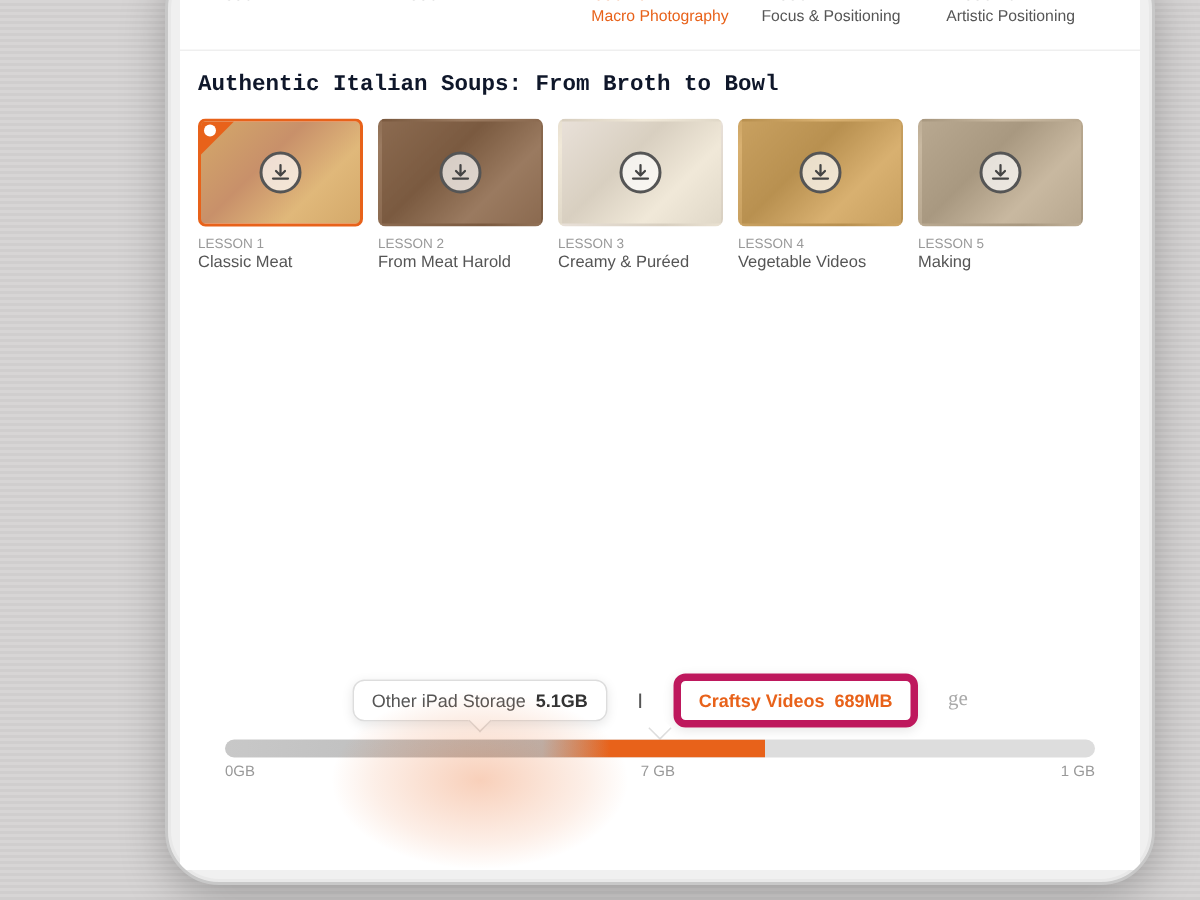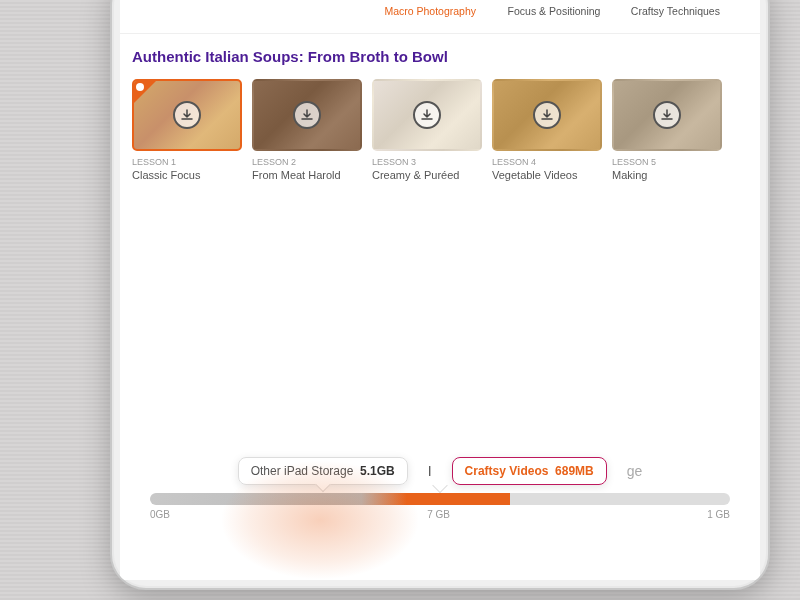--- a/index.html
+++ b/index.html
@@ -77,33 +77,34 @@
       color: #555;
       font-family: 'Helvetica Neue', Arial, sans-serif;
       line-height: 1.3;
     }
 
     .lesson-top-item.active .lesson-num {
       color: #e8621a;
     }
     .lesson-top-item.active .lesson-title {
       color: #e8621a;
+      text-align: center;
     }
 
     
     .main-content {
       padding: 14px 12px 8px 12px;
       background: #fff;
     }
 
     .section-title {
       font-size: 15px;
       font-weight: 600;
-      color: #4c1d95;
-      font-family: Liberation Sans, sans-serif;
+      color: #0f172a;
+      font-family: Liberation Mono, monospace;
       margin-bottom: 14px;
     }
 
     
     .lesson-cards {
       display: flex;
       flex-direction: row;
       gap: 10px;
       overflow: hidden;
     }
@@ -241,21 +242,21 @@
       position: relative;
     }
 
     .tooltip-bubble strong {
       font-weight: 600;
       color: #333;
     }
 
     .tooltip-craftsy {
       background: rgba(255,255,255,0.95);
-      border: 1px solid #be185d;
+      border: 5px solid #be185d;
       border-radius: 8px;
       padding: 6px 12px;
       font-size: 12px;
       font-family: 'Helvetica Neue', Arial, sans-serif;
       color: #555;
       box-shadow: 0 2px 8px rgba(0,0,0,0.1);
       text-align: center;
     }
 
     .tooltip-craftsy .craftsy-label {
@@ -369,42 +370,42 @@
       <div class="lesson-top-item active">
         <div class="lesson-num">LESSON 3</div>
         <div class="lesson-title">Macro Photography</div>
       </div>
       <div class="lesson-top-item">
         <div class="lesson-num">LESSON 4</div>
         <div class="lesson-title">Focus &amp; Positioning</div>
       </div>
       <div class="lesson-top-item">
         <div class="lesson-num">LESSON 5</div>
-        <div class="lesson-title">Craftsy Techniques</div>
+        <div class="lesson-title">Artistic Positioning</div>
       </div>
     </div>
 
     <div class="main-content">
       <div class="section-title">Authentic Italian Soups: From Broth to Bowl</div>
 
       <div class="lesson-cards">
 
         <div class="lesson-card active-card">
           <div class="card-thumb thumb-1">
             <div class="orange-badge"></div>
             <div class="download-icon">
               <svg viewBox="0 0 14 14" fill="none" xmlns="http://www.w3.org/2000/svg">
                 <path d="M7 2v7M4 6l3 3 3-3" stroke="#444" stroke-width="1.5" stroke-linecap="round" stroke-linejoin="round"></path>
                 <path d="M2 11h10" stroke="#444" stroke-width="1.5" stroke-linecap="round"></path>
               </svg>
             </div>
           </div>
           <div class="card-label">
             <div class="lnum">LESSON 1</div>
-            <div class="ltitle">Classic Focus</div>
+            <div class="ltitle">Classic Meat</div>
           </div>
         </div>
 
         <div class="lesson-card">
           <div class="card-thumb thumb-2">
             <div class="download-icon">
               <svg viewBox="0 0 14 14" fill="none" xmlns="http://www.w3.org/2000/svg">
                 <path d="M7 2v7M4 6l3 3 3-3" stroke="#444" stroke-width="1.5" stroke-linecap="round" stroke-linejoin="round"></path>
                 <path d="M2 11h10" stroke="#444" stroke-width="1.5" stroke-linecap="round"></path>
               </svg>
@@ -474,21 +475,21 @@
 
         <div style="font-size:14px;color:#555;font-family:'Helvetica Neue',Arial,sans-serif;">
           <span>I</span>
         </div>
 
         <div class="tooltip-craftsy">
           <span class="craftsy-label">Craftsy Videos</span>
           &nbsp;<span class="craftsy-size">689MB</span>
         </div>
 
-        <span style="font-size:14px;color:#aaa;font-family:Liberation Sans, sans-serif;">ge</span>
+        <span style="font-size:14px;color:#aaa;font-family:Liberation Serif, serif;">ge</span>
       </div>
 
       <div class="storage-bar-container">
         <div class="storage-bar-track">
           <div class="storage-bar-used"></div>
           <div class="storage-bar-craftsy"></div>
         </div>
         <div class="storage-bar-labels">
           <span>0GB</span>
           <span>7 GB</span>

